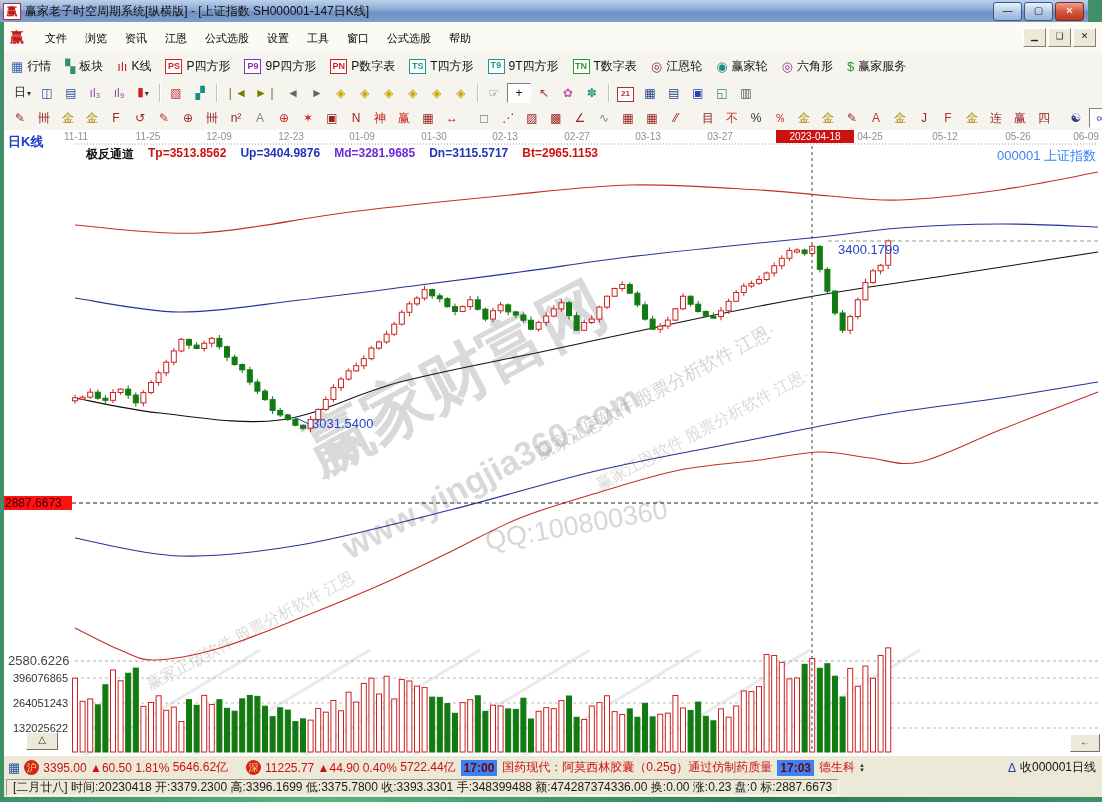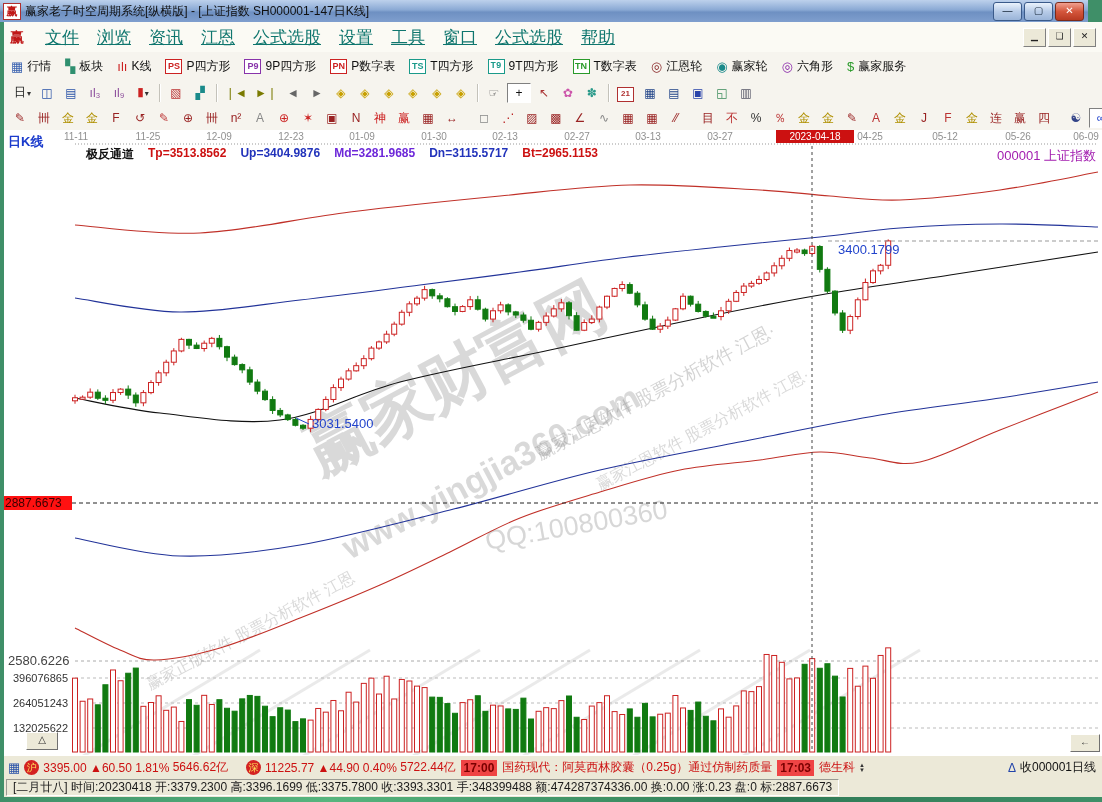--- a/index.html
+++ b/index.html
@@ -16,21 +16,21 @@
   .win-btns{position:absolute;right:18px;top:2px;display:flex;gap:2px;}
   .wbtn{width:27px;height:17px;border:1px solid #3a5a8a;border-radius:3px;font-size:10px;
     line-height:15px;text-align:center;color:#123;
     background:linear-gradient(180deg,#eaf2fc,#b8cce8 50%,#9ab4d8);}
   .wbtn.close{background:linear-gradient(180deg,#f0a090,#d4563c 50%,#b83a22);color:#fff;border-color:#7a2a1a;}
   .corner-desk{position:absolute;right:0;top:0;width:14px;height:22px;background:#3f8f68;}
   
   .menubar{position:absolute;left:4px;top:22px;width:1098px;height:30px;background:#fbfaf4;
     border-bottom:1px solid #c8c6c0;display:flex;align-items:center;}
   .menu-logo{width:18px;height:18px;margin:0 8px 0 6px;color:#c01818;font-weight:bold;font-size:14px;line-height:18px;}
-  .menu-item{font-size:17px;color:#0f766e;padding:4px 9px;cursor:default;text-decoration:underline;}
+  .menu-item{font-size:11px;color:#000000;padding:4px 9px;cursor:default;}
   .mdi-btns{position:absolute;right:6px;top:6px;display:flex;gap:2px;}
   .mdibtn{width:21px;height:17px;font-size:9px;line-height:15px;text-align:center;background:#ece9d8;
     border:1px solid;border-color:#fff #808080 #808080 #fff;color:#222;}
   
   .tbar{position:absolute;left:4px;width:1098px;background:#f6f4ee;border-bottom:1px solid #d0cec6;
     display:flex;align-items:center;}
   #toolbar1{top:52px;height:28px;}
   #toolbar2{top:80px;height:26px;}
   #toolbar3{top:106px;height:24px;}
   .tb1-item{display:flex;align-items:center;gap:4px;margin:0 7px;font-size:12px;color:#111;}
@@ -42,31 +42,31 @@
   .ticon.pressed{background:#fff;border:1px solid;border-color:#808080 #fff #fff #808080;}
   .ticon.dd::after{content:"▾";font-size:8px;color:#333;margin-left:1px;}
   .sep{width:1px;height:18px;background:#c4c2ba;margin:0 4px;box-shadow:1px 0 0 #fff;}
   .cal21{display:inline-block;width:15px;height:13px;border:1px solid #b03030;color:#b03030;
     font-size:8px;font-weight:bold;line-height:12px;text-align:center;background:#fff;}
   
   #chart-wrap{position:absolute;left:0;top:130px;width:1102px;height:625px;background:#fff;}
   #chart-svg{position:absolute;left:0;top:0;}
   .pane-label{position:absolute;left:8px;top:3px;color:#1a3acc;font-size:13px;font-weight:bold;}
   .indicator-row{position:absolute;left:86px;top:16px;display:flex;gap:14px;font-size:12px;font-weight:bold;}
-  .symbol-label{position:absolute;right:6px;top:17px;color:#a21caf;font-size:13px;}
+  .symbol-label{position:absolute;right:6px;top:17px;color:#3b82f6;font-size:13px;}
   .mini-btn{position:absolute;height:16px;border:1px solid;border-color:#fff #707070 #707070 #fff;
     background:#ece9d8;font-size:10px;line-height:14px;text-align:center;color:#333;}
   
   .infobar{position:absolute;left:4px;top:755px;width:1098px;height:23px;background:#ece9d8;
     border-top:1px solid #fff;display:flex;align-items:center;font-size:12px;white-space:nowrap;overflow:hidden;}
   .ib-grid{color:#2a52a8;font-size:13px;margin:0 4px 0 4px;}
   .mkt-badge{display:inline-block;width:15px;height:15px;border-radius:50%;background:#d42222;
     color:#ffe25a;font-size:10px;line-height:15px;text-align:center;margin-right:4px;}
   .red-t{color:#cc1111;text-align:center;}
-  .time-badge{background:#ef4444;color:#7a0000;padding:1px 3px;margin:0 5px;font-weight:bold;}
+  .time-badge{background:#3b82f6;color:#7a0000;padding:1px 3px;margin:0 5px;font-weight:bold;}
   .spin{display:inline-flex;flex-direction:column;font-size:6px;line-height:5px;color:#333;margin:0 4px;}
   .ib-right{margin-left:auto;display:flex;align-items:center;color:#111;padding-right:6px;}
   
   .statusbar{position:absolute;left:4px;top:778px;width:1037px;height:19px;background:#ece9d8;
     display:flex;align-items:center;font-size:12px;color:#1a1a1a;}
   .status-inner{border:1px solid;border-color:#9a9a92 #fff #fff #9a9a92;height:15px;line-height:15px;
     padding:0 6px;margin-left:2px;white-space:nowrap;}
   
   .desk-left{position:absolute;left:0;top:22px;width:4px;height:775px;background:#3f8f68;}
   .desk-bottom{position:absolute;left:0;top:797px;width:1102px;height:5px;

